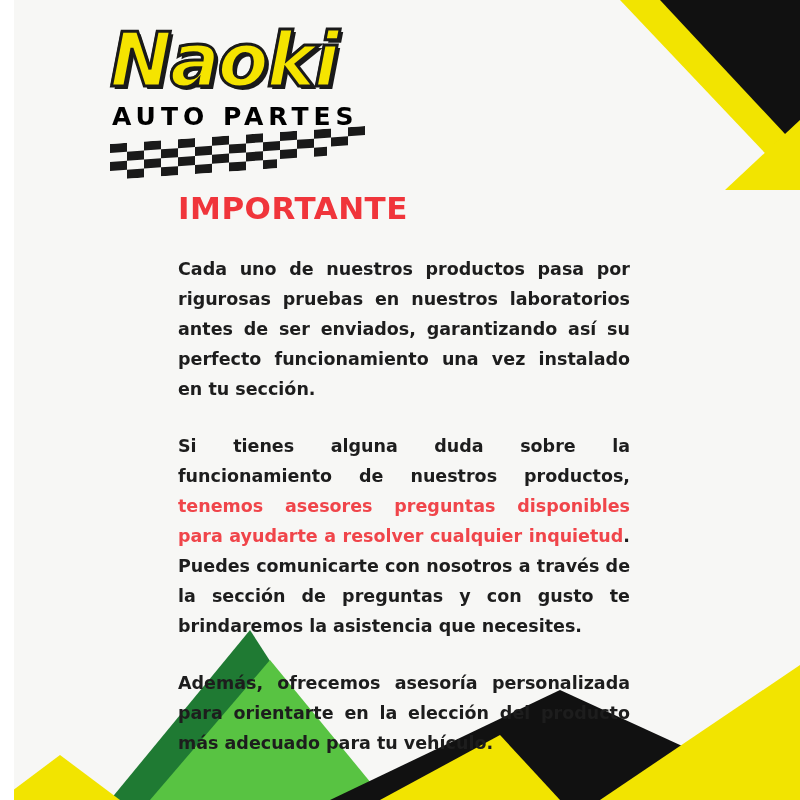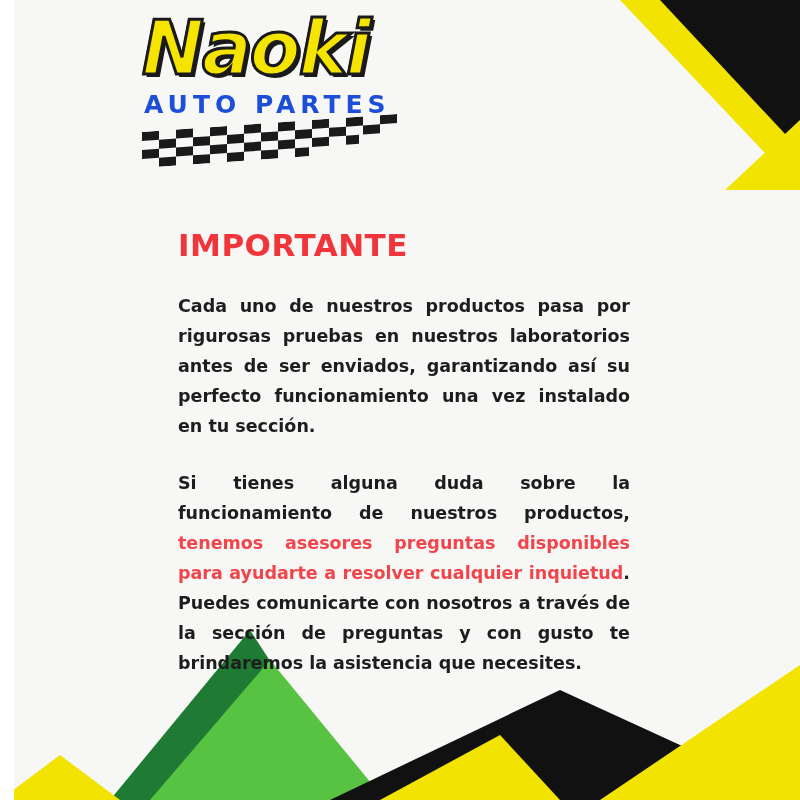--- a/index.html
+++ b/index.html
@@ -42,25 +42,24 @@
     top: 0;
     left: 0;
     width: 14px;
     height: 800px;
     background: #ffffff;
   }
 
   
   .header {
     position: absolute;
-    top: 0;
+    top: 12px;
     left: 0;
     width: 730px;
     height: 185px;
-    margin-left: 32px;
   }
   .logo-block {
     position: absolute;
     left: 110px;
     top: 8px;
     width: 350px;
   }
   .logo-word {
     font-family: "DejaVu Sans", sans-serif;
     font-weight: bold;
@@ -74,21 +73,21 @@
       3px 3px 0 #1a1a1a,
       -1px -1px 0 #1a1a1a;
     margin: 0;
     padding: 0;
   }
   .logo-sub {
     font-family: "DejaVu Sans", sans-serif;
     font-weight: bold;
     font-size: 25px;
     letter-spacing: 5px;
-    color: #1d4ed8;
+    color: #000000;
     margin: 2px 0 0 2px;
   }
   .checker {
     margin-top: 4px;
     width: 255px;
     height: 36px;
     transform: skewY(-4deg);
   }
   .tagline {
     position: absolute;
@@ -101,21 +100,20 @@
     color: #e8262b;
     white-space: nowrap;
   }
 
   
   .content {
     position: absolute;
     left: 178px;
     top: 190px;
     width: 452px;
-    margin-top: 37px;
   }
   .title {
     font-family: "DejaVu Sans", sans-serif;
     font-weight: bold;
     font-size: 31px;
     letter-spacing: 0.5px;
     color: #f0353b;
     margin: 0 0 28px 0;
   }
   .para {
@@ -197,15 +195,16 @@
     </div>
   </div>
 
   <div class="content">
     <div class="title">IMPORTANTE</div>
 
     <p class="para">Cada uno de nuestros productos pasa por rigurosas pruebas en nuestros laboratorios antes de ser enviados, garantizando así su perfecto funcionamiento una vez instalado en tu sección.</p>
 
     <p class="para"><span>Si tienes alguna duda sobre la funcionamiento de nuestros productos, </span><span class="hl">tenemos asesores preguntas disponibles para ayudarte a resolver cualquier inquietud</span><span>. Puedes comunicarte con nosotros a través de la sección de preguntas y con gusto te brindaremos la asistencia que necesites.</span></p>
 
+    <p class="para">Además, ofrecemos asesoría personalizada para orientarte en la elección del producto más adecuado para tu vehículo.</p>
   </div>
 
 </div>
 
 </body></html>

